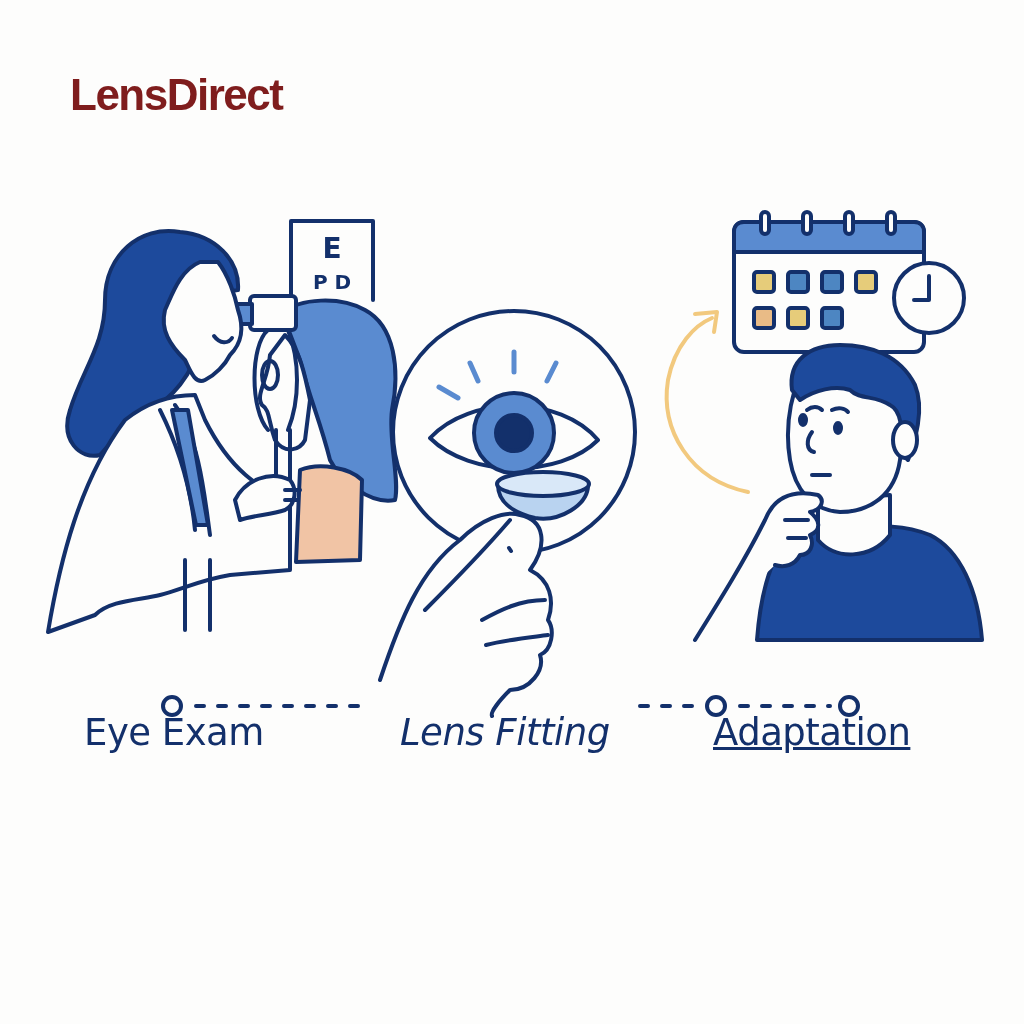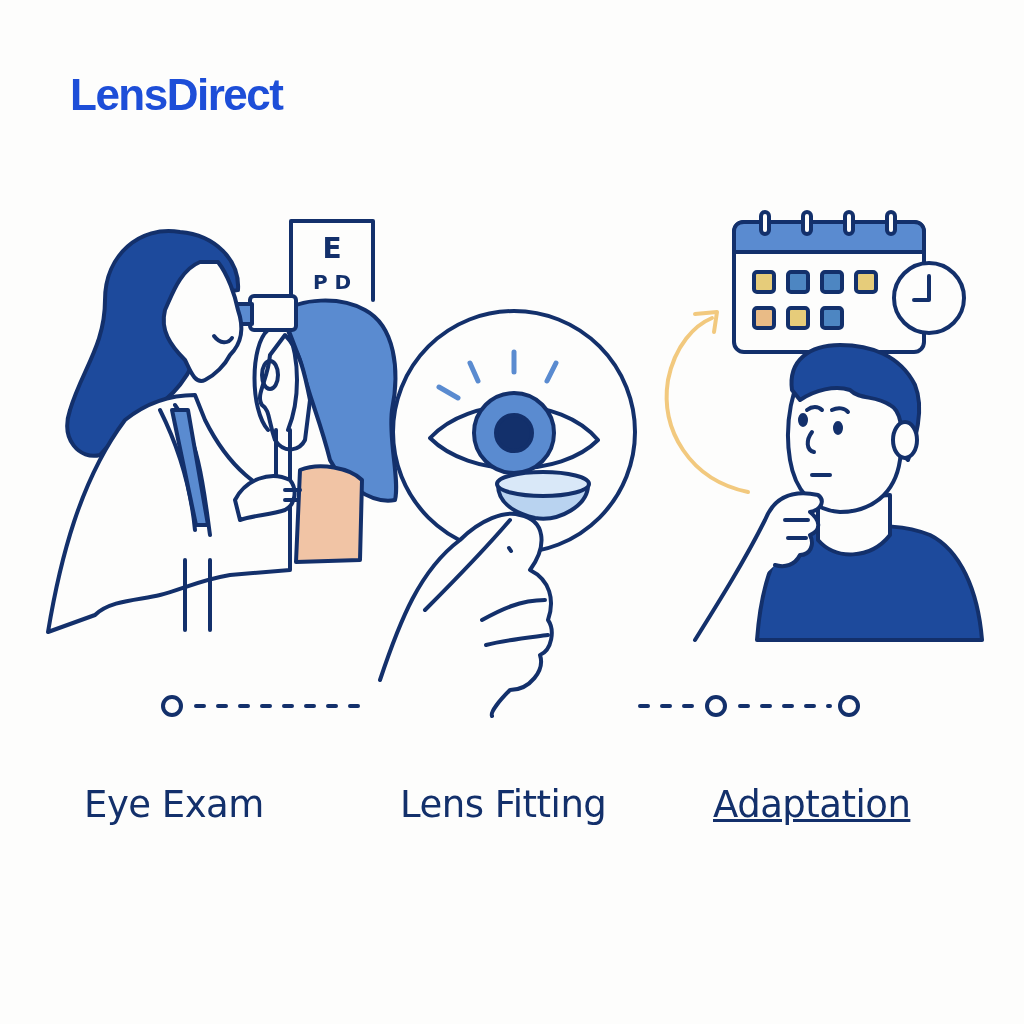--- a/index.html
+++ b/index.html
@@ -6,25 +6,25 @@
   body {
     width: 1024px; height: 1024px; overflow: hidden;
     background: #fdfdfc;
     font-family: "DejaVu Sans", sans-serif;
     position: relative;
   }
   .logo {
     position: absolute; left: 70px; top: 70px;
     font-family: "Liberation Sans", sans-serif;
     font-weight: 700; font-size: 44px; letter-spacing: -1.5px;
-    color: #1d4ed8;
+    color: #7f1d1d;
   }
   .art { position: absolute; left: 0; top: 0; }
   .step-label {
-    position: absolute; top: 783px;
+    position: absolute; top: 711px;
     font-family: "DejaVu Sans", sans-serif;
     font-size: 37px; color: #13306b; letter-spacing: -0.5px;
     white-space: nowrap;
   }
 </style>
 </head>
 <body>
 
 <div class="logo">LensDirect</div>
 
@@ -139,14 +139,14 @@
       <line x1="196" y1="706" x2="372" y2="706" stroke-dasharray="8 14"></line>
       <line x1="640" y1="706" x2="700" y2="706" stroke-dasharray="8 14"></line>
       <circle cx="716" cy="706" r="9" fill="#fdfdfc"></circle>
       <line x1="740" y1="706" x2="830" y2="706" stroke-dasharray="8 14"></line>
       <circle cx="849" cy="706" r="9" fill="#fdfdfc"></circle>
     </g>
   </g>
 </svg>
 
 <div class="step-label" style="left:84px;">Eye Exam</div>
-<div class="step-label" style="left:400px;">Lens Fitting</div>
+<div class="step-label" style="left:400px;font-style:italic;">Lens Fitting</div>
 <div class="step-label" style="left:713px;text-decoration:underline;">Adaptation</div>
 
 </body></html>

